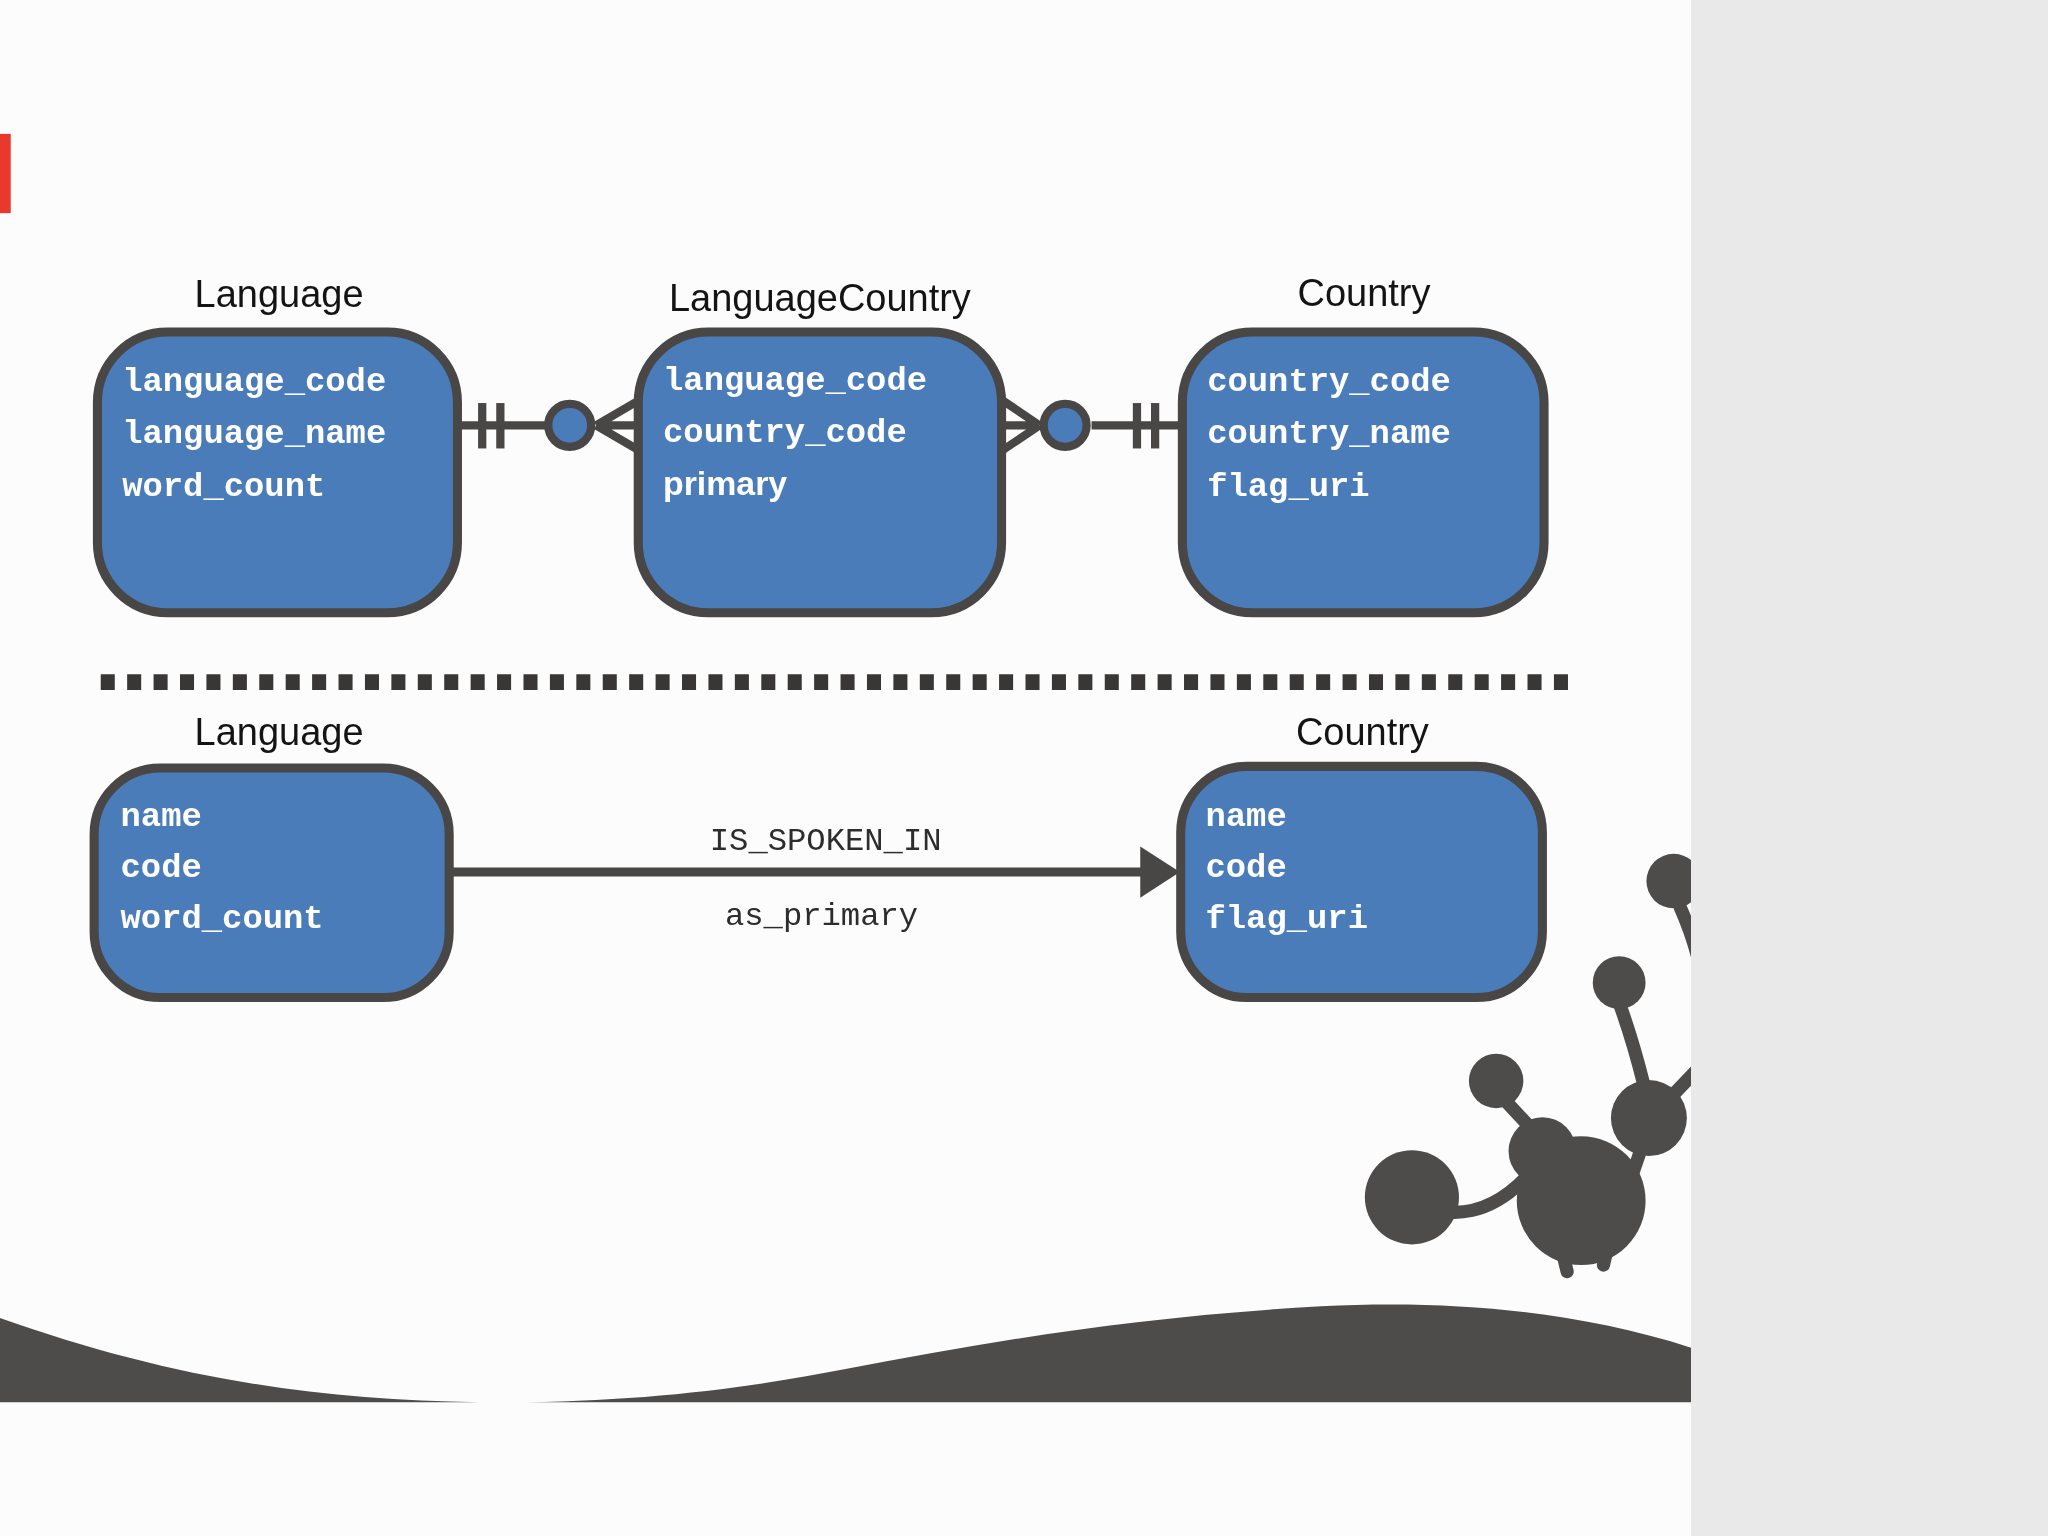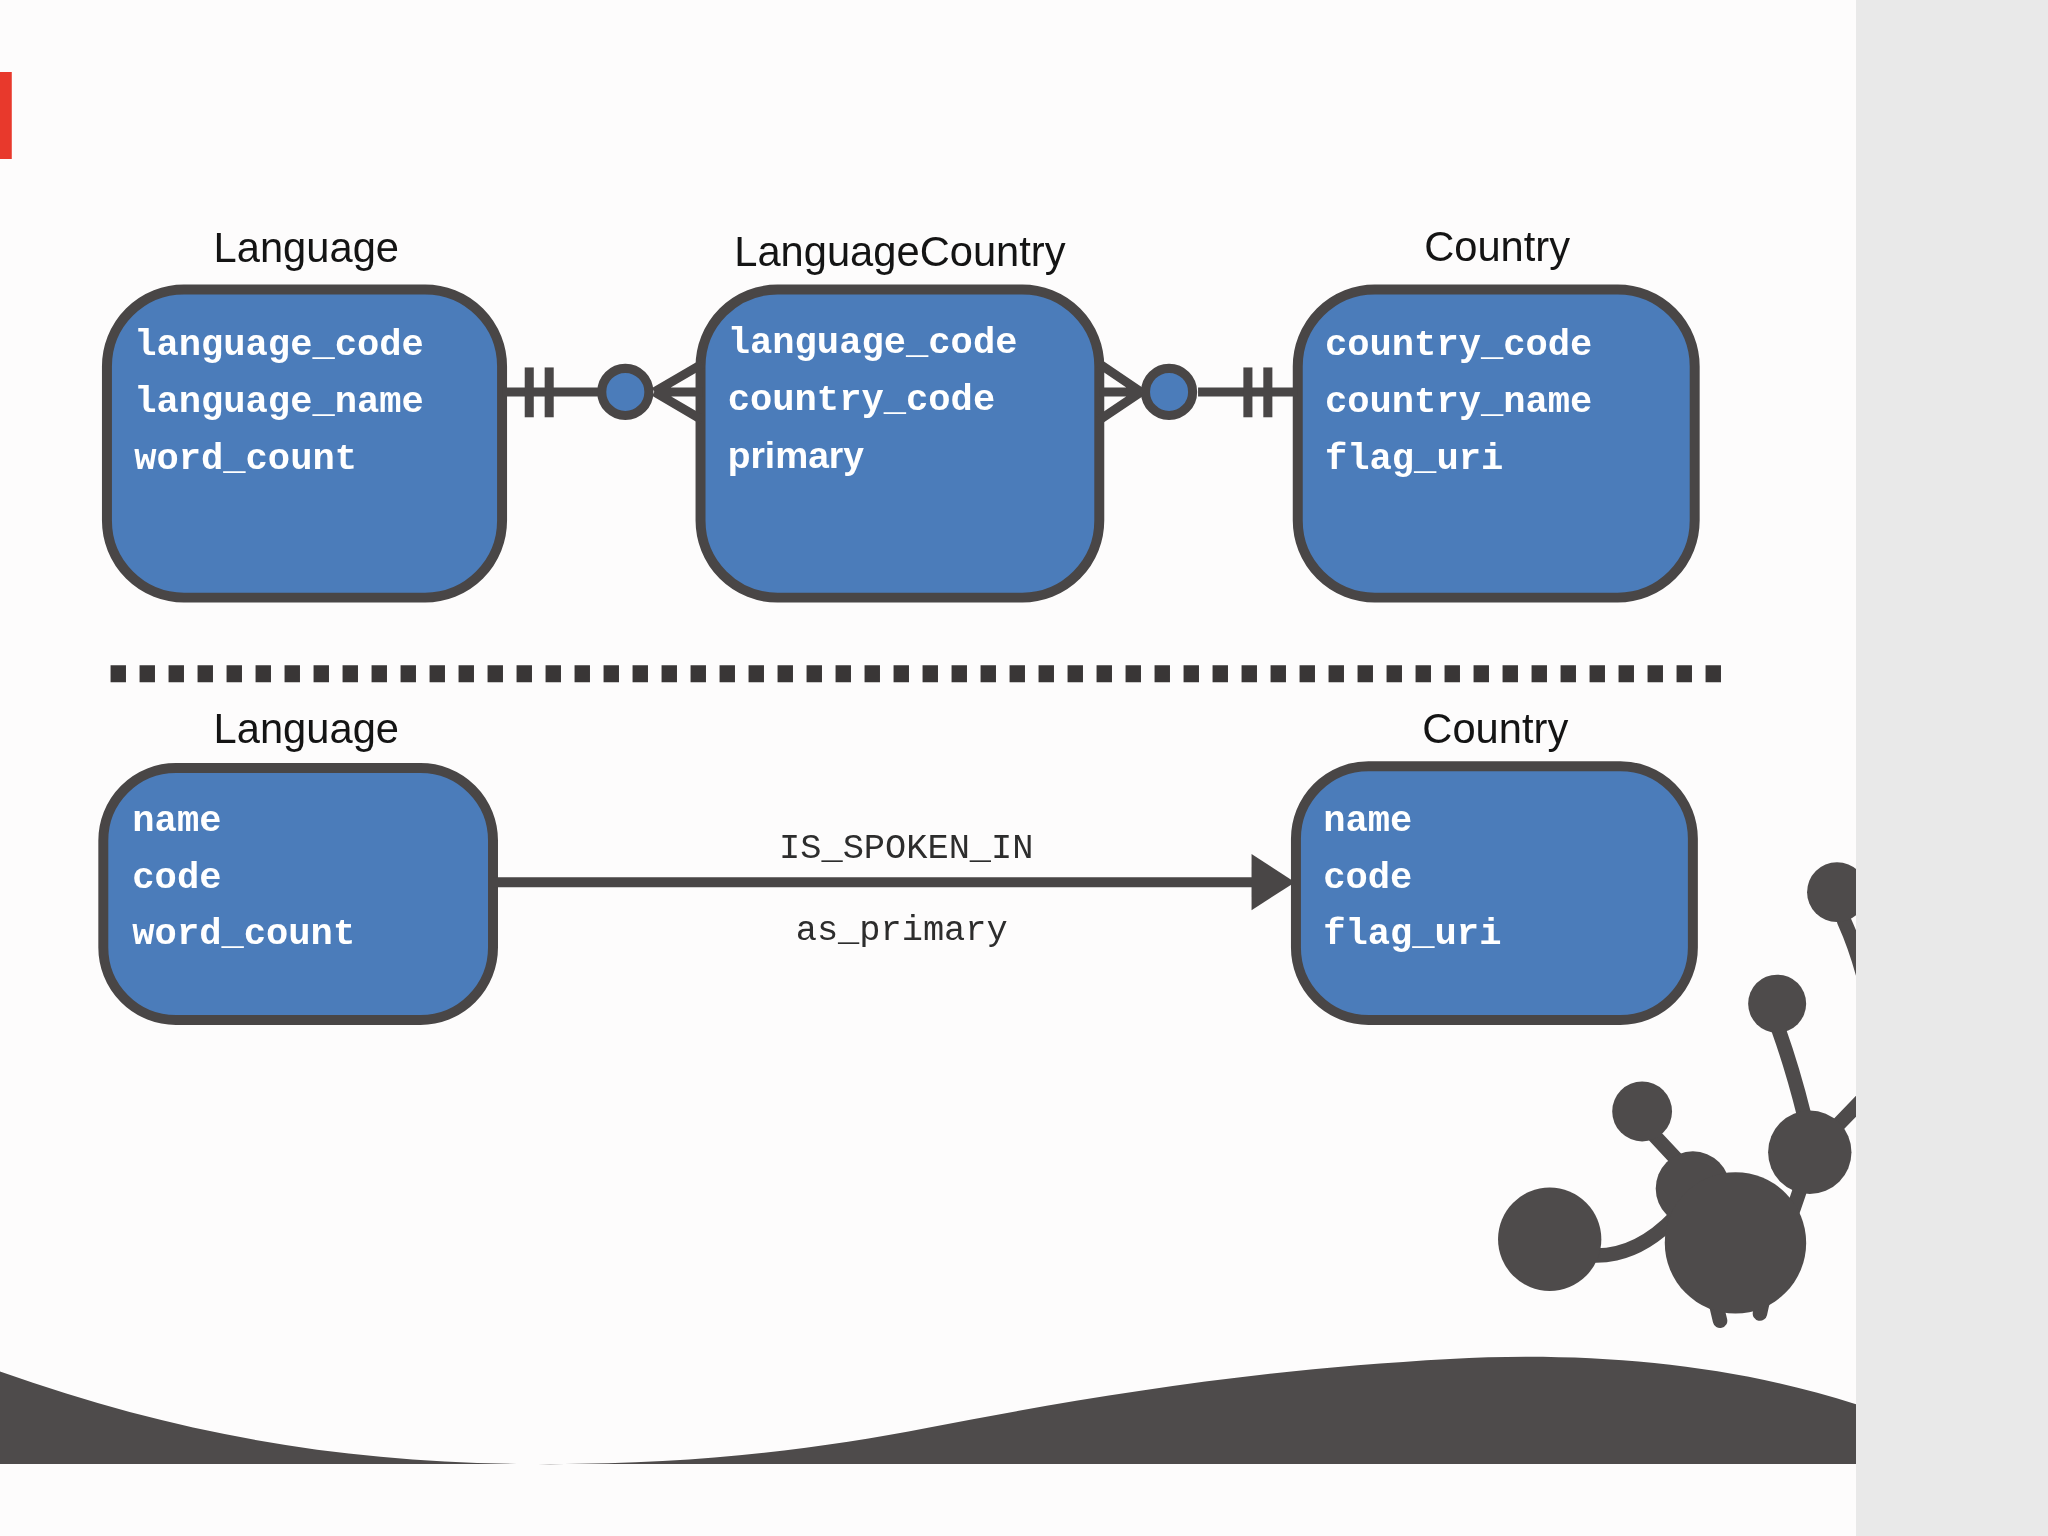--- a/index.html
+++ b/index.html
@@ -1,18 +1,18 @@
 <!DOCTYPE html>
 <html><head>
 <meta charset="utf-8">
 <style>
   html,body{margin:0;padding:0;background:#e9e9e9;}
   .stage{
     position:relative;
-    width:1856px;height:1536px;
+    width:1691px;height:1536px;
     background:#fdfcfc;
     overflow:hidden;
     font-family:"Liberation Sans", sans-serif;
     text-decoration:underline;
   }
   svg{position:absolute;left:0;top:0;width:100%;height:100%;display:block;}
 
   
   .entity{stroke:#494646;stroke-width:11;}
   .ring{stroke:#494646;stroke-width:10;}

